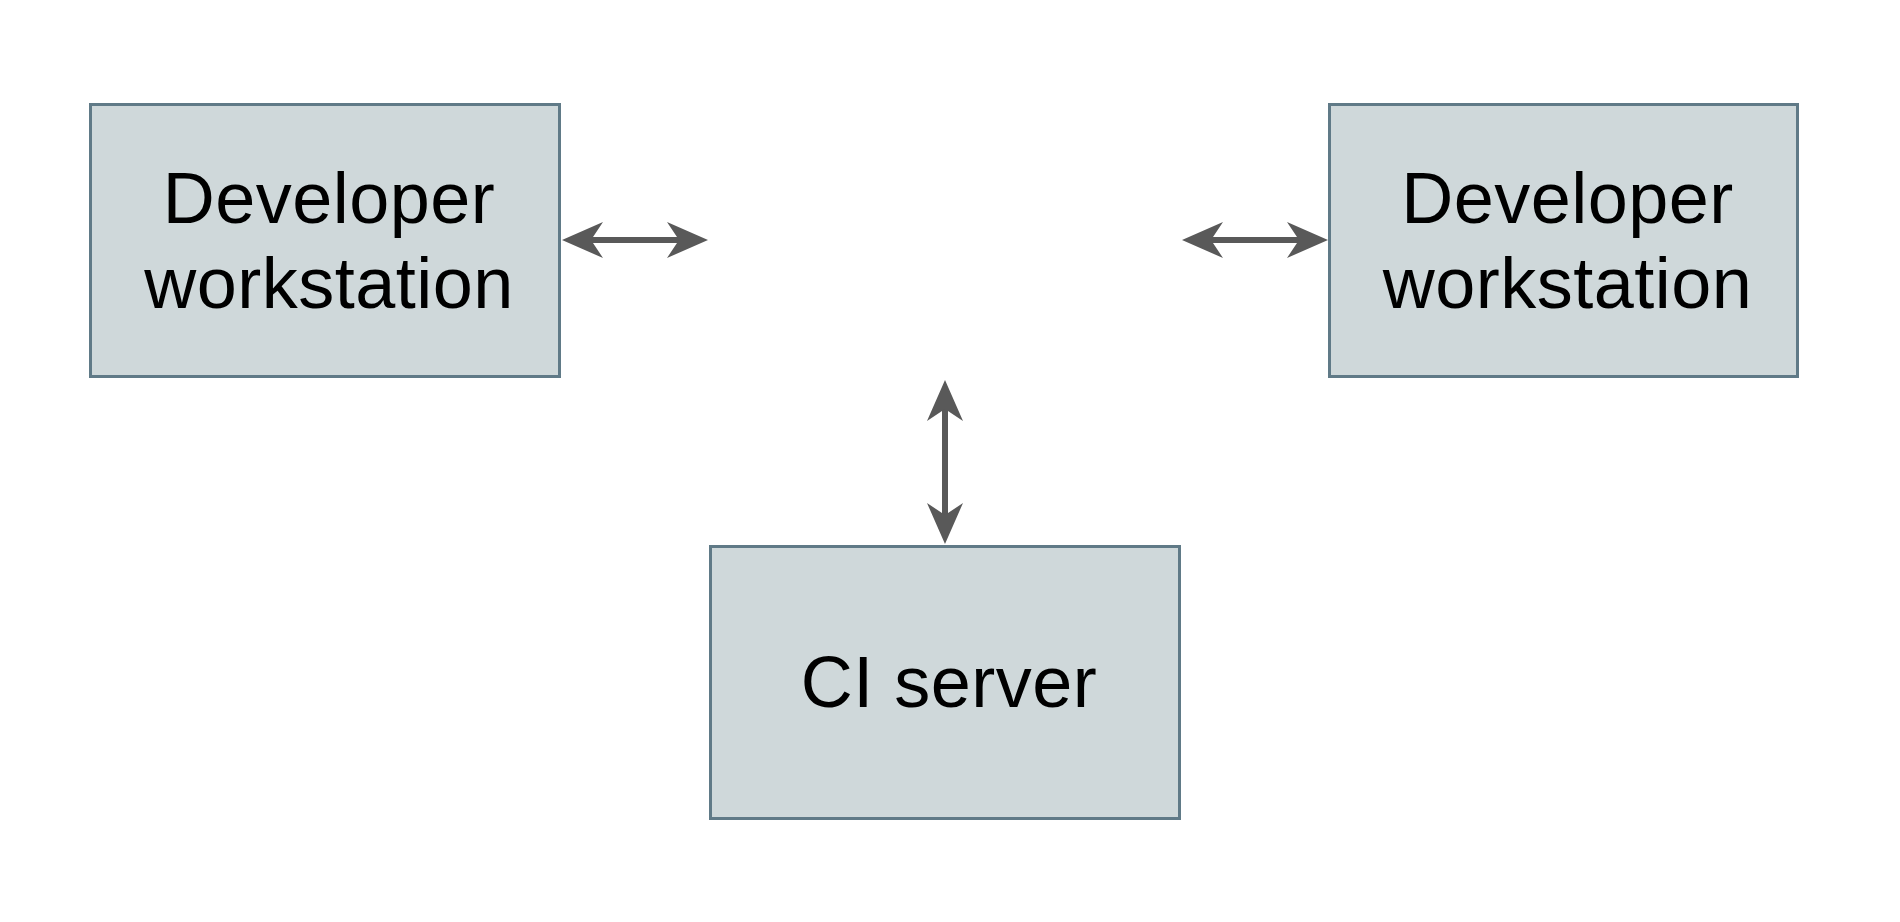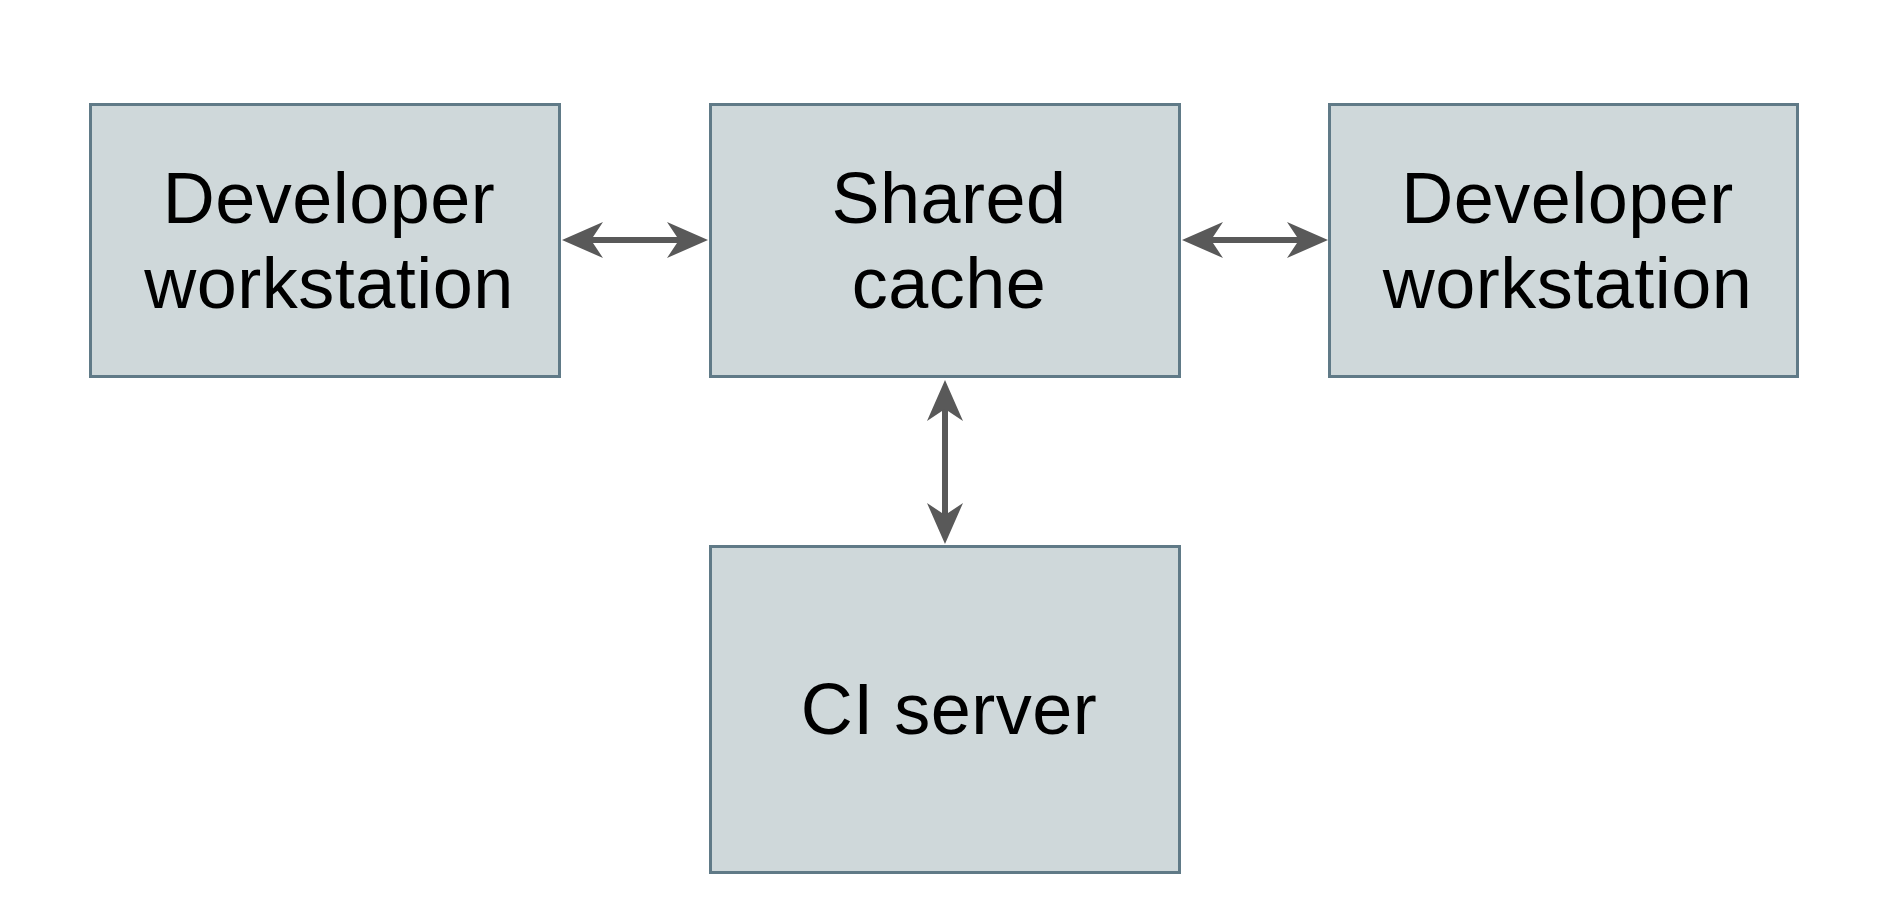--- a/index.html
+++ b/index.html
@@ -42,31 +42,27 @@
 </head>
 <body>
 
 <div class="canvas">
 
   <div class="node" style="left:89px; top:103px; width:472px; height:275px;">
     <span class="label">Developer
 workstation</span>
   </div>
 
-  <div class="node" style="left:709px; top:103px; width:472px; height:275px;">
-    <span class="label">Shared
-cache</span>
-  </div>
 
   <div class="node" style="left:1328px; top:103px; width:471px; height:275px;">
     <span class="label">Developer
 workstation</span>
   </div>
 
-  <div class="node" style="left:709px; top:545px; width:472px; height:329px;">
+  <div class="node" style="left:709px; top:545px; width:472px; height:275px;">
     <span class="label">CI server</span>
   </div>
 
   <svg class="arrow" style="left:561px; top:219px;" width="148" height="42" viewBox="0 0 148 42">
     <line x1="26" y1="21" x2="122" y2="21" stroke-width="6" stroke="#595959"></line>
     <polygon points="1,21 42,3 30,21 42,39" fill="#595959"></polygon>
     <polygon points="147,21 106,3 118,21 106,39" fill="#595959"></polygon>
   </svg>
 
   <svg class="arrow" style="left:1181px; top:219px;" width="148" height="42" viewBox="0 0 148 42">

